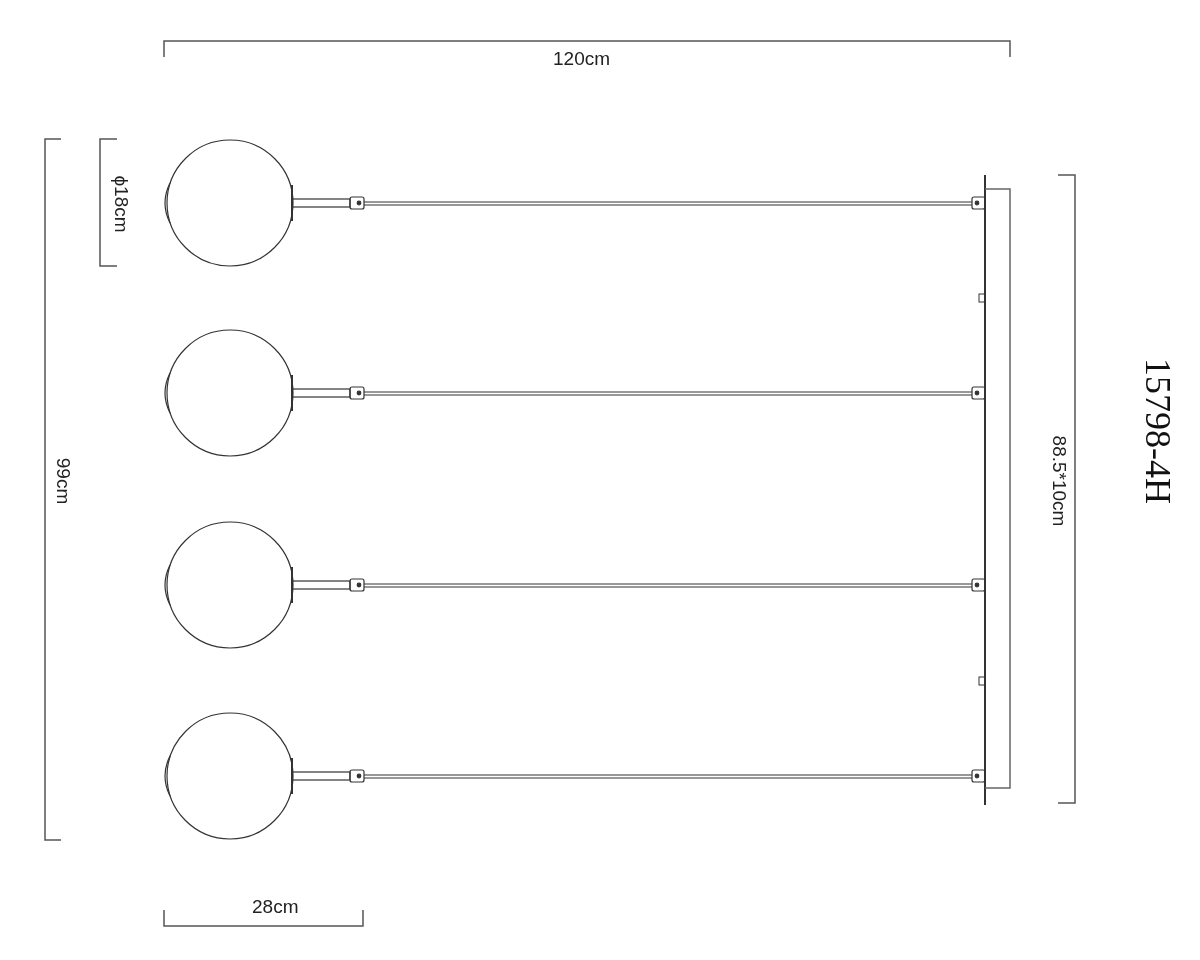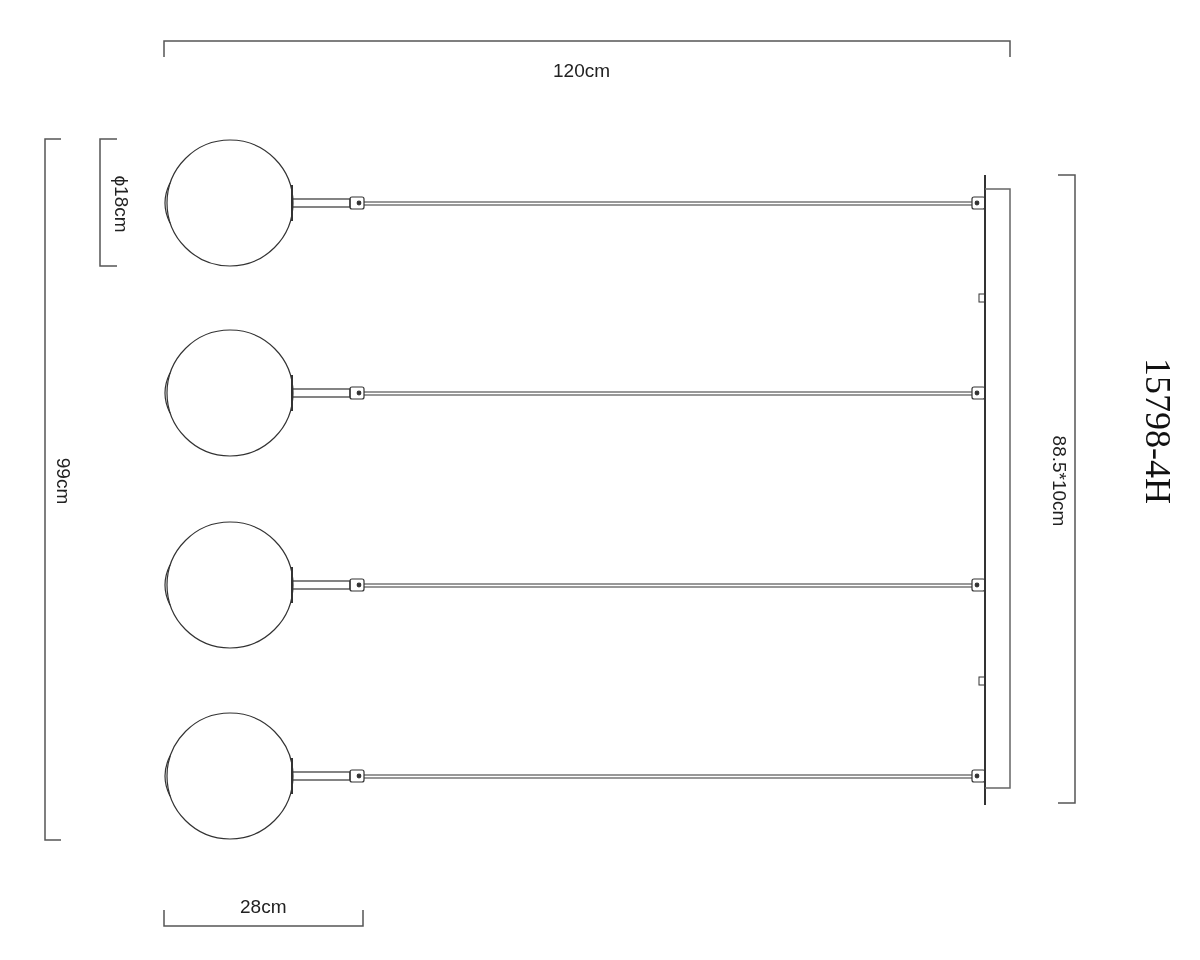--- a/index.html
+++ b/index.html
@@ -88,23 +88,23 @@
     <rect x="292" y="772" width="58" height="8"></rect>
     <rect x="350" y="770" width="14" height="12" rx="2"></rect>
     <circle cx="359" cy="776" r="1.8" fill="#333"></circle>
     <line x1="364" y1="775" x2="972" y2="775"></line>
     <line x1="364" y1="778" x2="972" y2="778"></line>
     <rect x="972" y="770" width="13" height="12" rx="2"></rect>
     <circle cx="977" cy="776" r="1.8" fill="#333"></circle>
   </g>
 </svg>
 
-<div class="dimtext" style="left:553px; top:60px;">120cm</div>
+<div class="dimtext" style="left:553px; top:48px;">120cm</div>
 
 <div class="dimtext rot90" style="left:38px; top:470px; width:50px; text-align:center;">99cm</div>
 
 <div class="dimtext rot90" style="left:92px; top:193px; width:58px; text-align:center;">ϕ18cm</div>
 
-<div class="dimtext" style="left:240px; top:896px;">28cm</div>
+<div class="dimtext" style="left:252px; top:896px;">28cm</div>
 
 <div class="dimtext rot90" style="left:1004px; top:470px; width:110px; text-align:center;">88.5*10cm</div>
 
 <div class="model" style="left:1083px; top:410px; width:150px; text-align:center;">15798-4H</div>
 
 </body></html>

